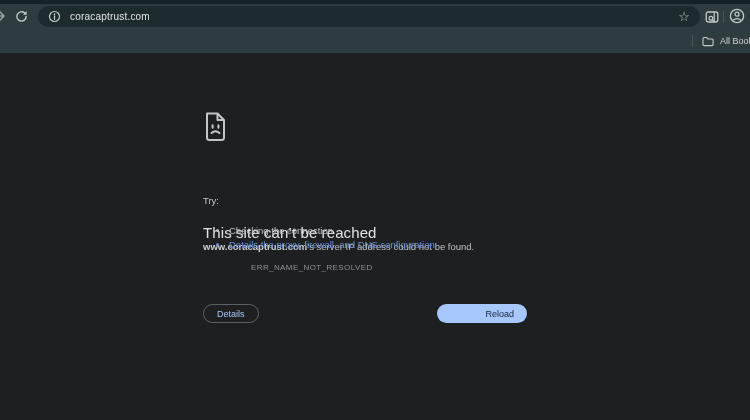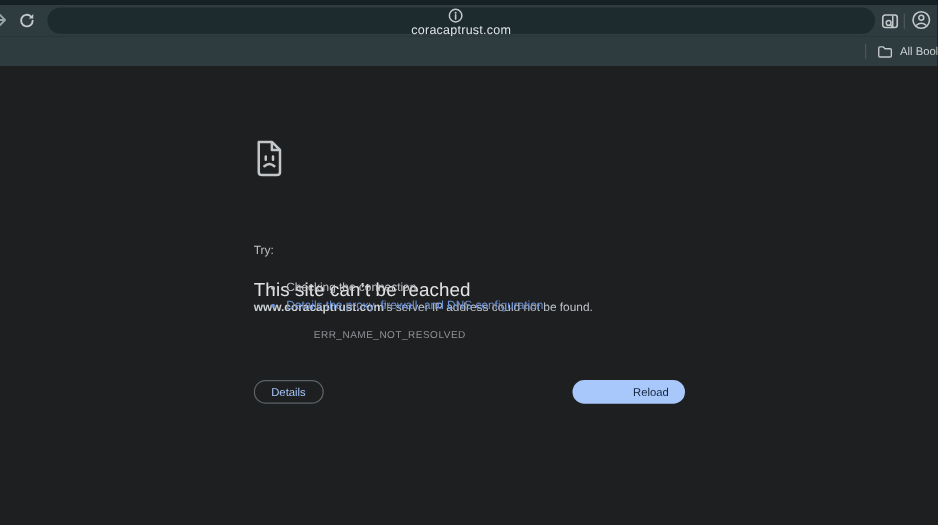--- a/index.html
+++ b/index.html
@@ -15,21 +15,21 @@
   .top-strip { height: 4px; background: #162125; }
   .toolbar { position: relative; height: 25px; background: #2e3b3f; }
   .toolbar svg { display: block; }
 
   .nav-forward { position: absolute; left: -8px; top: 5px; }
   .nav-reload  { position: absolute; left: 15px; top: 6px; cursor: pointer; }
 
   .omnibox {
     position: absolute; left: 38px; top: 2px; width: 662px; height: 21px;
     background: #1d2b2f; border-radius: 11px;
-    display: flex; align-items: center; padding: 0 10px; flex-direction: column;
+    display: flex; align-items: center; padding: 0 10px;
   }
   .site-info-icon { margin-right: 9px; flex: 0 0 auto; }
   .url-text { font-size: 10px; color: #e0e4e6; letter-spacing: .2px; white-space: nowrap; }
   .star-icon {
     margin-left: auto; font-size: 13px; line-height: 13px; color: #c3c9cb; cursor: pointer;
   }
   .side-panel-btn { position: absolute; left: 705px; top: 6px; cursor: pointer; }
   .toolbar-divider { position: absolute; left: 723px; top: 7px; width: 1px; height: 12px; background: #4a565a; }
   .profile-btn { position: absolute; left: 729px; top: 4px; cursor: pointer; }
 
@@ -65,21 +65,21 @@
   }
   .btn {
     position: absolute; top: 251px; height: 19px;
     border-radius: 10px; font-size: 9px; font-family: "Liberation Sans", sans-serif;
     padding: 0 13px; cursor: pointer; display: inline-flex; align-items: center; text-align: center;
   }
   .btn-details {
     left: 203px; background: transparent; border: 1px solid #5b6368; color: #a8c7fa;
   }
   .btn-reload {
-    right: 202px; background: #a8c7fa; border: none; color: #13243a; font-weight: 400; padding-left: 48px;
+    right: 223px; background: #a8c7fa; border: none; color: #13243a; font-weight: 400; padding-left: 48px;
   }
 </style>
 </head>
 <body>
 
 <div class="window">
 
   <div class="top-strip"></div>
 
   <div class="toolbar">

